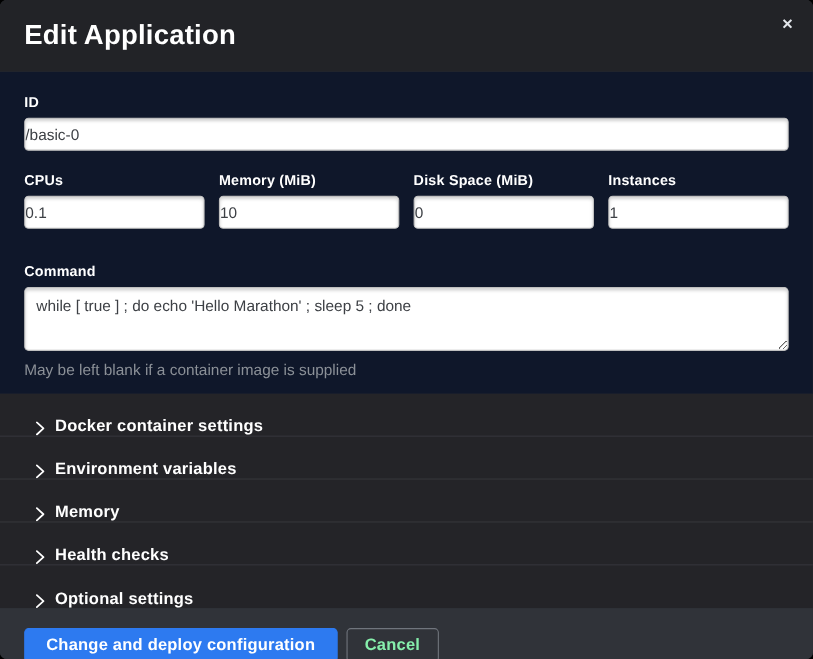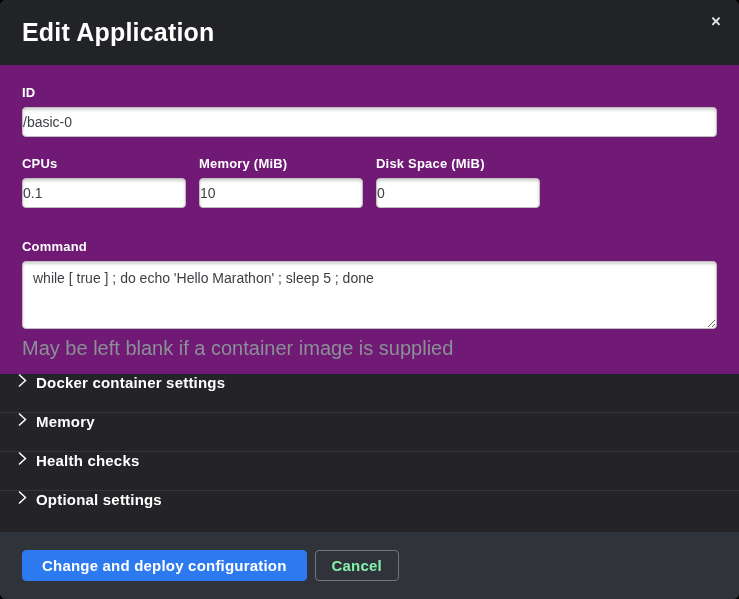--- a/index.html
+++ b/index.html
@@ -41,21 +41,21 @@
     font-size: 13px;
     font-weight: 700;
     line-height: 18px;
     text-align: center;
     cursor: pointer;
     font-family: "Liberation Sans", sans-serif;
   }
   
   .modal-form {
     flex: 0 0 271px;
-    background: #701a75;
+    background: #0f172a;
     padding: 20px 22px 14px 22px;
   }
   .field-label {
     display: block;
     color: #ffffff;
     font-size: 13px;
     font-weight: 700;
     margin-bottom: 7px;
     letter-spacing: .2px;
   }
@@ -74,48 +74,48 @@
   }
   .grid-row {
     margin-top: 19px;
     display: grid;
     grid-template-columns: repeat(4, 1fr);
     column-gap: 13px;
   }
   .command-group { margin-top: 31px; }
   .command-textarea {
     width: 100%;
-    height: 68px;
+    height: 58px;
     background: #ffffff;
     border: 1px solid #bfbfbf;
     border-radius: 4px;
     box-shadow: inset 0 2px 3px rgba(0,0,0,.18);
     padding: 7px 10px;
     font-size: 14px;
     color: #3d4045;
     font-family: "Liberation Sans", sans-serif;
     resize: vertical;
     outline: none;
     line-height: 1.3;
   }
   .help-text {
     margin-top: 4px;
     color: #8b9097;
-    font-size: 20px;
+    font-size: 14px;
   }
   
   .accordion {
     flex: 1 1 auto;
     background: #242428;
   }
   .accordion-row {
     height: 39px;
     display: flex;
-    align-items: flex-start;
-    padding: 0 18px;
+    align-items: flex-end;
+    padding: 0 32px;
     cursor: pointer;
     border-bottom: 1px solid #35363b;
   }
   .accordion-row:last-child { border-bottom: none; }
   .chevron {
     width: 9px; height: 13px;
     margin-right: 9px;
     flex: 0 0 auto;
     display: block;
   }
@@ -179,39 +179,49 @@
         <input class="text-input" type="text" value="0.1" style="">
       </div>
       <div>
         <label class="field-label">Memory (MiB)</label>
         <input class="text-input" type="text" value="10" style="">
       </div>
       <div>
         <label class="field-label">Disk Space (MiB)</label>
         <input class="text-input" type="text" value="0" style="">
       </div>
+      <div>
+        <label class="field-label">Instances</label>
+        <input class="text-input" type="text" value="1" style="">
+      </div>
     </div>
 
     <div class="command-group">
       <label class="field-label">Command</label>
       <textarea class="command-textarea" style="">while [ true ] ; do echo 'Hello Marathon' ; sleep 5 ; done</textarea>
       <div class="help-text">May be left blank if a container image is supplied</div>
     </div>
 
   </div>
 
   <div class="accordion">
 
     <div class="accordion-row">
       <svg class="chevron" viewBox="0 0 9 13">
           <polyline points="1.5,1 7.5,6.5 1.5,12" fill="none" stroke="#ffffff" stroke-width="1.6" stroke-linecap="round" stroke-linejoin="round"></polyline>
         </svg>
       <span class="accordion-label">Docker container settings</span>
     </div>
 
+    <div class="accordion-row">
+      <svg class="chevron" viewBox="0 0 9 13">
+          <polyline points="1.5,1 7.5,6.5 1.5,12" fill="none" stroke="#ffffff" stroke-width="1.6" stroke-linecap="round" stroke-linejoin="round"></polyline>
+        </svg>
+      <span class="accordion-label">Environment variables</span>
+    </div>
 
     <div class="accordion-row">
       <svg class="chevron" viewBox="0 0 9 13">
           <polyline points="1.5,1 7.5,6.5 1.5,12" fill="none" stroke="#ffffff" stroke-width="1.6" stroke-linecap="round" stroke-linejoin="round"></polyline>
         </svg>
       <span class="accordion-label">Memory</span>
     </div>
 
     <div class="accordion-row">
       <svg class="chevron" viewBox="0 0 9 13">

